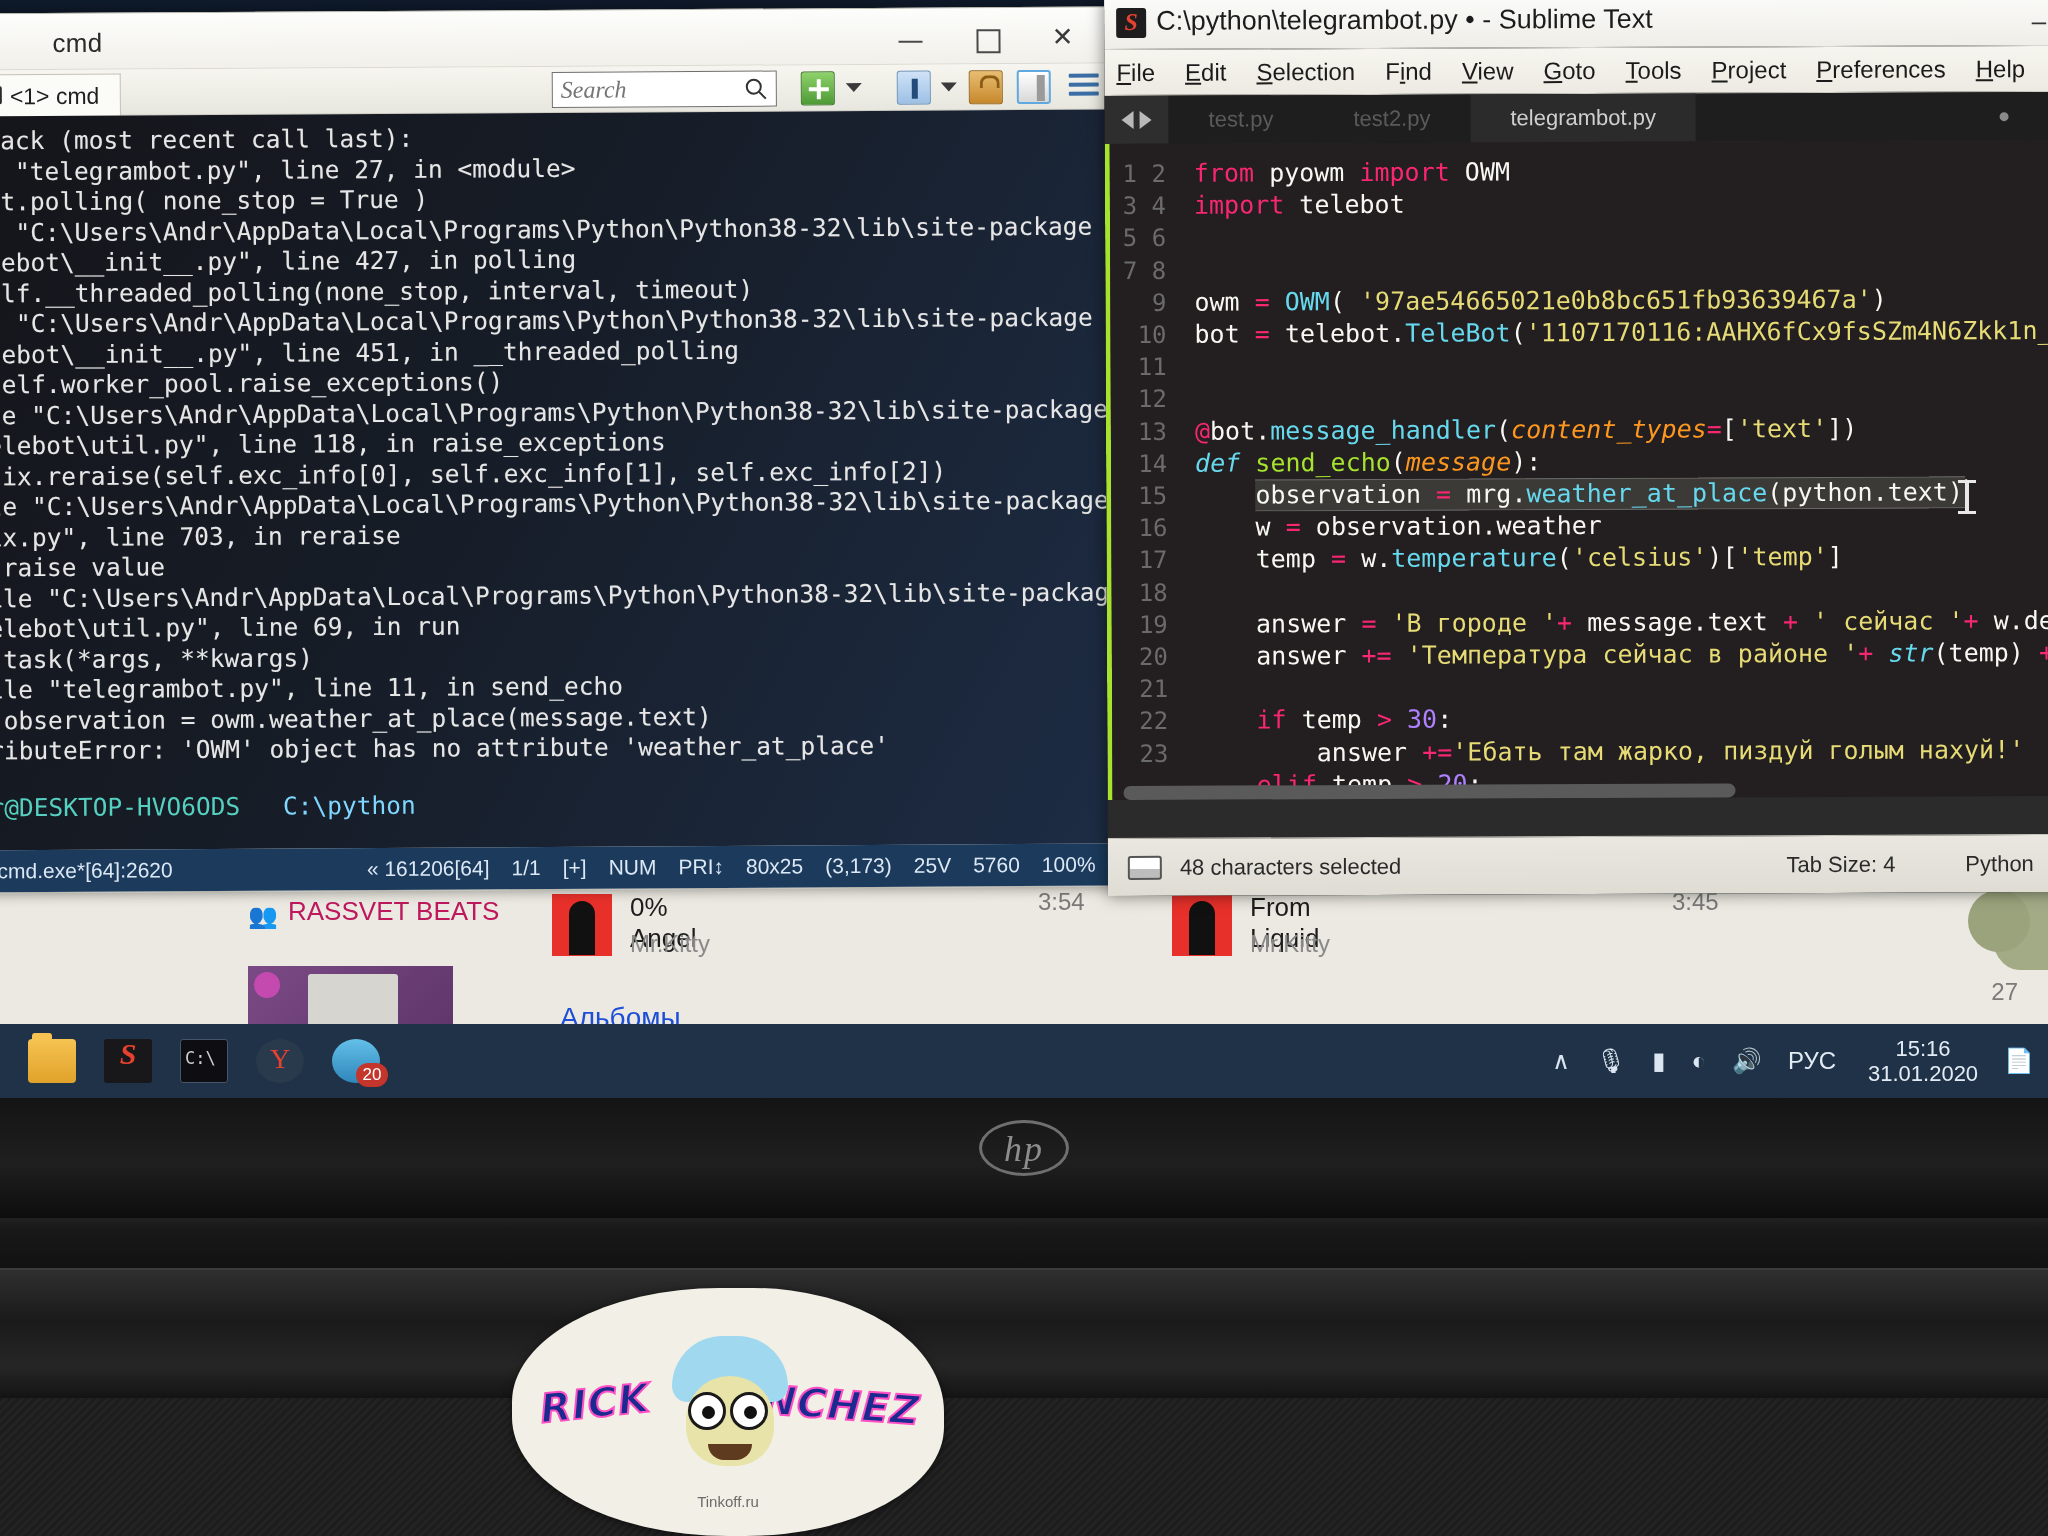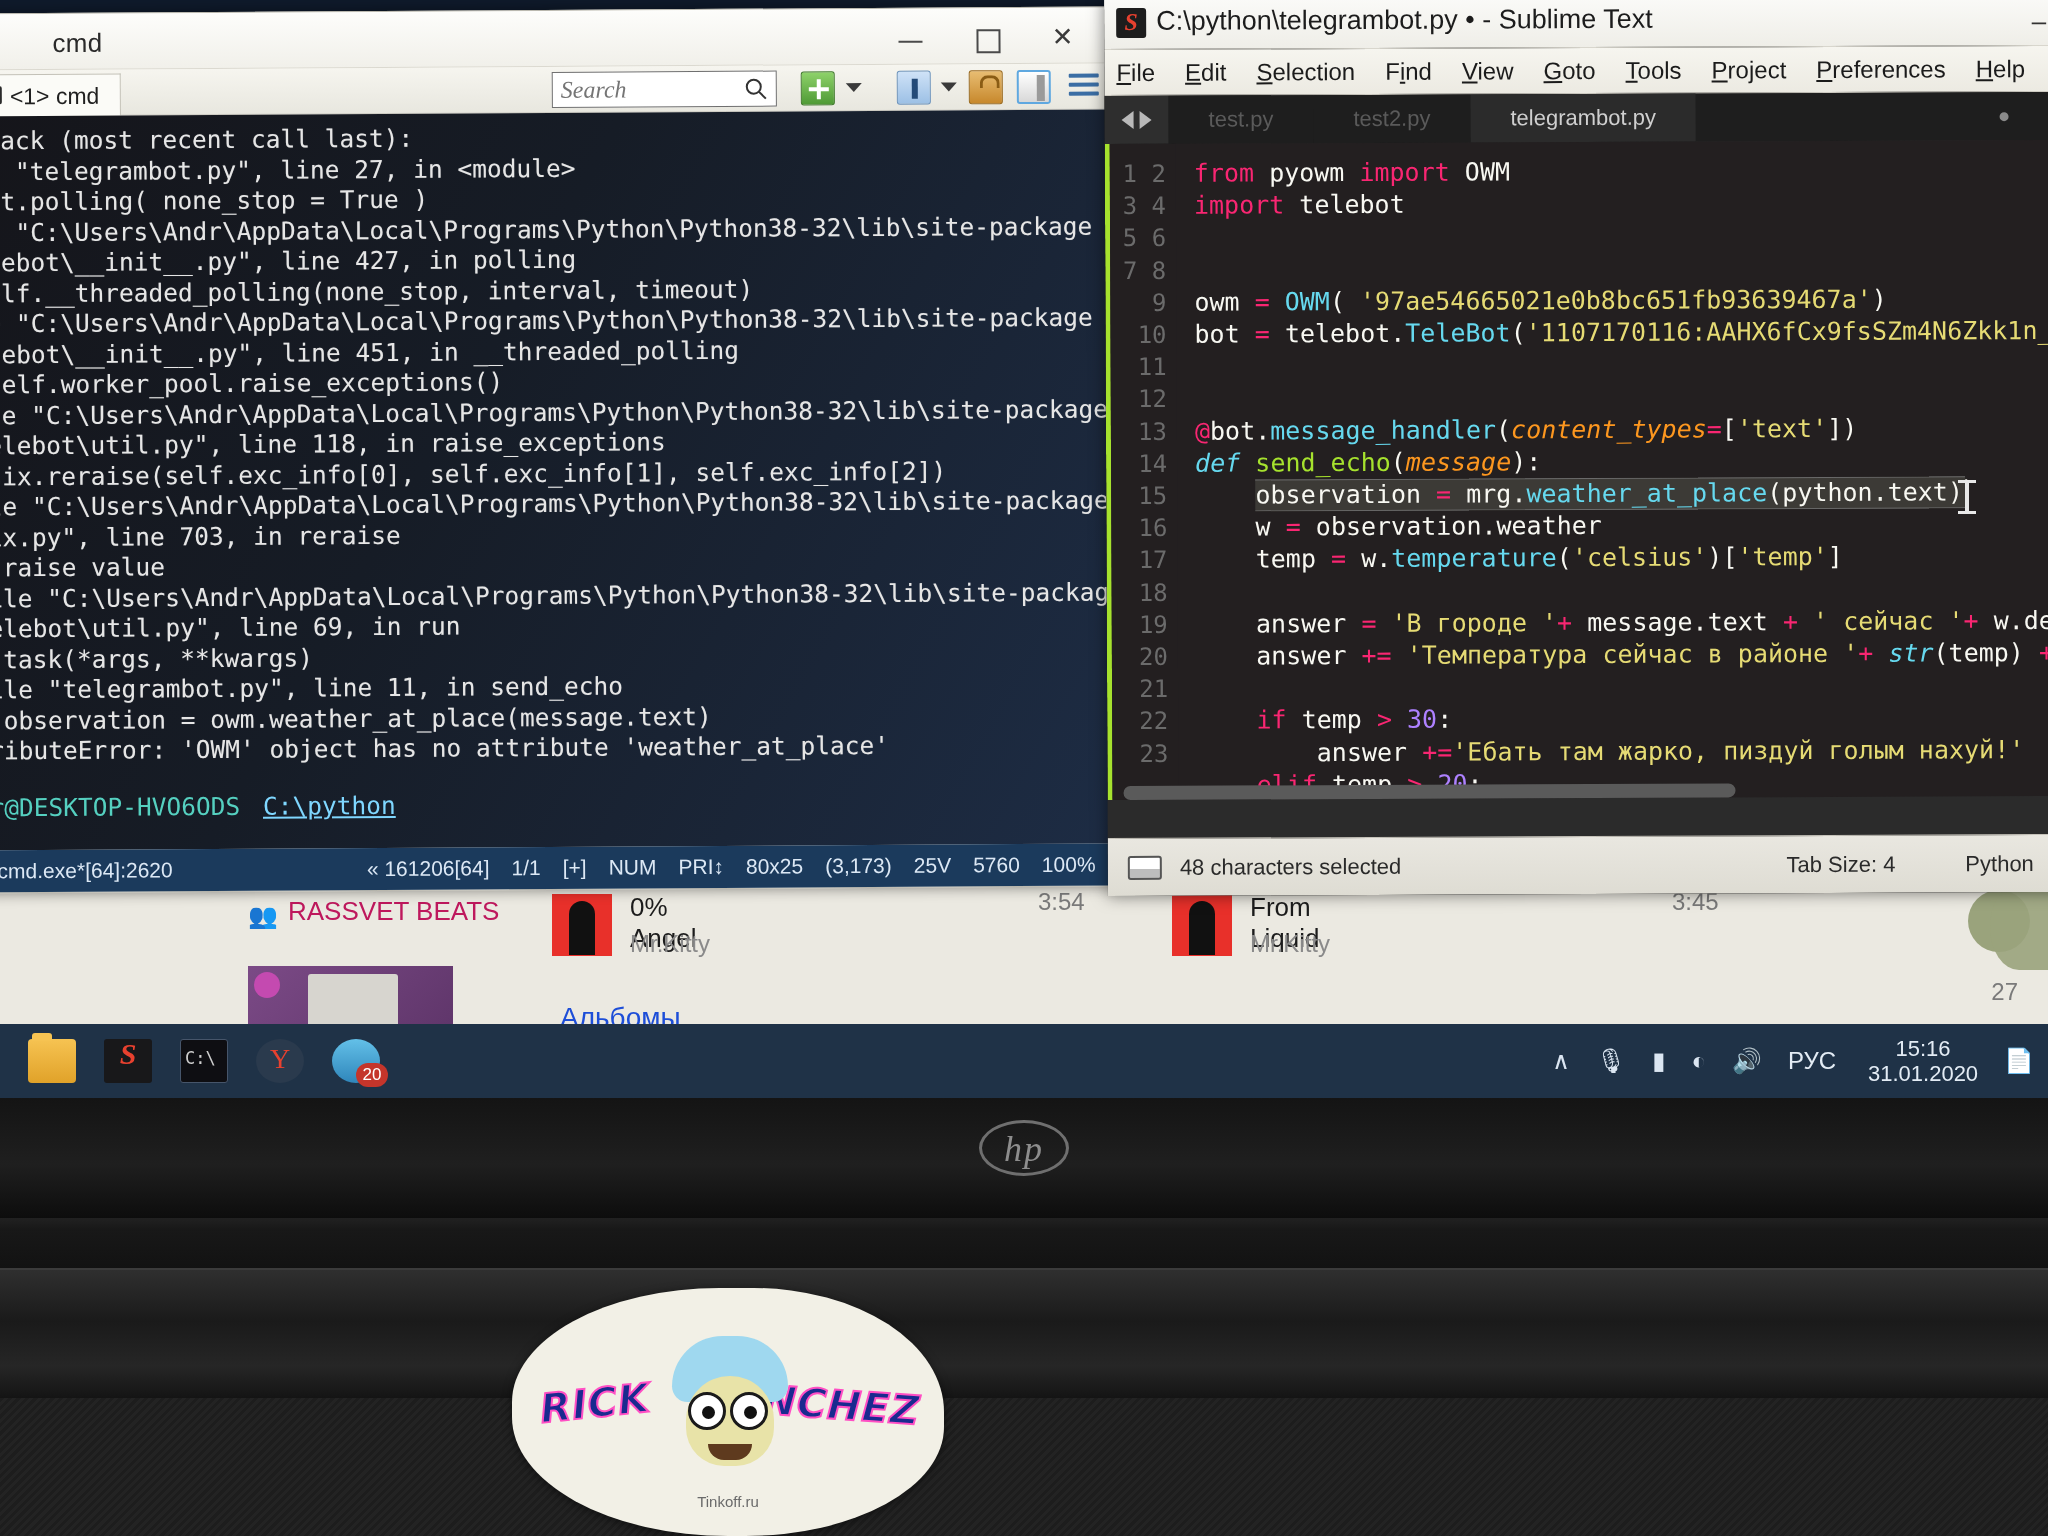--- a/index.html
+++ b/index.html
@@ -503,21 +503,21 @@
 s\six.py", line 703, in reraise
     raise value
   File "C:\Users\Andr\AppData\Local\Programs\Python\Python38-32\lib\site-package
 s\telebot\util.py", line 69, in run
     task(*args, **kwargs)
   File "telegrambot.py", line 11, in send_echo
     observation = owm.weather_at_place(message.text)
 AttributeError: 'OWM' object has no attribute 'weather_at_place'</div>
         <div id="cmd-console-prompt" style="margin-left:-28px;font-family:'DejaVu Sans Mono',monospace;font-size:24.5px;line-height:30.5px;margin-top:26px;">
           <span class="prompt-line">Andr@DESKTOP-HVO6ODS</span>
-          <span class="prompt-path" style="margin-left:8px;text-decoration:underline;">C:\python</span>
+          <span class="prompt-path" style="margin-left:28px;">C:\python</span>
           <div style="margin-top:4px;">
             
             
           </div>
         </div>
       </div>
 
       <div id="cmd-statusbar">
         <span id="cmd-status-left">cmd.exe*[64]:2620</span>
         <span id="cmd-status-right">

